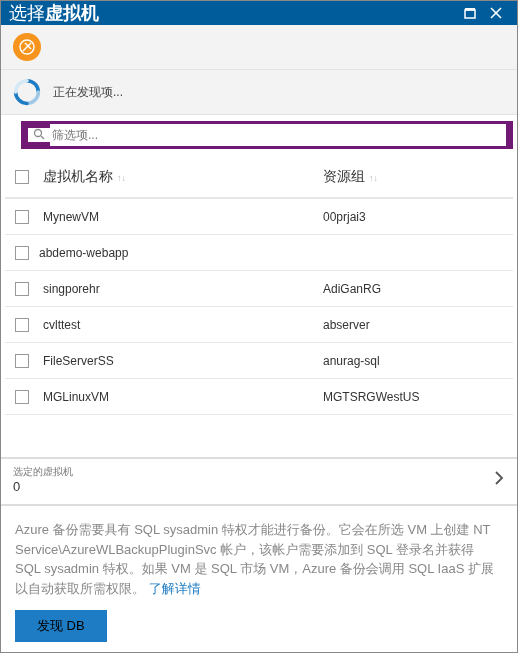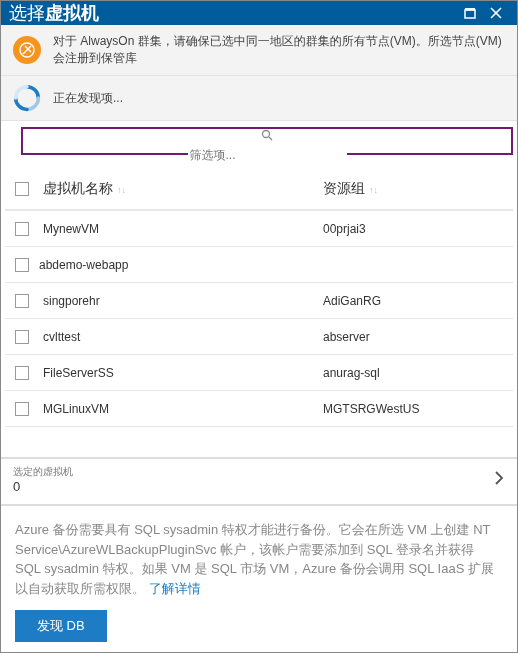--- a/index.html
+++ b/index.html
@@ -6,40 +6,40 @@
   body { font-family: "Segoe UI", Arial, sans-serif; font-size: 12px; background: #fff; width: 518px; height: 653px; border: 1px solid #888; overflow: hidden; display: flex; flex-direction: column; }
   .titlebar { background: #015c9c; color: #fff; display: flex; align-items: center; height: 24px; padding: 0 8px; }
   .titlebar .title { font-size: 18px; font-weight: 300; flex: 1; }
   .titlebar .title b { font-weight: 600; }
   .titlebar .icon-btn { width: 26px; height: 26px; display: flex; align-items: center; justify-content: center; color: #fff; cursor: pointer; font-size: 14px; }
   .info-row { display: flex; align-items: center; padding: 8px 12px; background: #f3f3f3; border-bottom: 1px solid #e3e3e3; color: #444; font-size: 12px; }
   .info-row .circle { width: 28px; height: 28px; border-radius: 50%; margin-right: 12px; flex-shrink: 0; display: flex; align-items: center; justify-content: center; }
   .circle.orange { background: #f7941d; }
   .spinner { width: 28px; height: 28px; margin-right: 12px; flex-shrink: 0; position: relative; }
   .spinner svg { width: 28px; height: 28px; }
-  .search-row { display: flex; align-items: center; border: 2px solid #701a75; margin: 6px 4px 0 20px; height: 28px; flex-direction: column; }
+  .search-row { display: flex; align-items: center; border: 7px solid #701a75; margin: 6px 4px 0 20px; height: 28px; }
   .search-row .sicon { width: 22px; text-align: center; color: #888; font-size: 13px; }
   .search-row input { flex: 1; border: none; outline: none; font-size: 12px; color: #888; padding: 4px 2px; }
-  .table-wrap { flex: 1; overflow-y: auto; margin: 14px 4px; }
+  .table-wrap { flex: 1; overflow-y: auto; margin: 8px 4px; }
   .thead, .trow { display: flex; align-items: center; }
   .thead { height: 42px; font-size: 14px; color: #333; border-bottom: 2px solid #e6e6e6; }
   .col-cb { width: 34px; display: flex; justify-content: center; }
   .col1 { flex: 1; padding-left: 4px; }
   .col2 { width: 190px; }
   .sort { color: #bbb; font-size: 9px; margin-left: 4px; }
   .trow { height: 36px; border-bottom: 1px solid #e6e6e6; font-size: 12px; color: #333; }
   .cb { width: 14px; height: 14px; border: 1px solid #999; background: #fff; cursor: pointer; }
   .selected-panel { border-top: 2px solid #ddd; padding: 6px 12px 10px 12px; display: flex; align-items: flex-start; }
   .selected-panel .label { color: #777; font-size: 10px; }
   .selected-panel .count { color: #333; font-size: 13px; }
   .chev { font-size: 20px; color: #555; margin-left: auto; cursor: pointer; padding-top: 4px; }
   .footer { border-top: 2px solid #ddd; padding: 14px 14px 10px 14px; }
   .footnote { font-size: 13px; color: #888; line-height: 1.5; }
   .footnote .link { color: #1e7cc4; cursor: pointer; }
-  .discover-btn { margin-top: 12px; background: #1e7cc4; color: #ffffff; border: none; padding: 7px 22px; font-size: 13px; cursor: pointer; }
+  .discover-btn { margin-top: 12px; background: #1e7cc4; color: #000000; border: none; padding: 7px 22px; font-size: 13px; cursor: pointer; }
 </style>
 </head>
 <body>
 
 <div class="titlebar">
   <div class="title">
     <span>选择</span><b>虚拟机</b>
   </div>
   <div class="icon-btn">
     <svg width="12" height="12" viewBox="0 0 12 12">
@@ -56,21 +56,20 @@
 </div>
 
 <div class="info-row">
   <div class="circle orange">
     <svg width="16" height="16" viewBox="0 0 16 16">
         <circle cx="8" cy="8" r="7" fill="none" stroke="#fff" stroke-width="1.4"></circle>
         <line x1="4" y1="12" x2="12" y2="4" stroke="#fff" stroke-width="1.4"></line>
         <line x1="6" y1="4" x2="12" y2="10" stroke="#fff" stroke-width="1.4"></line>
       </svg>
   </div>
-  <div>对于 AlwaysOn 群集，请确保已选中同一地区的群集的所有节点(VM)。所选节点(VM)会注册到保管库</div>
 </div>
 
 <div class="info-row">
   <div class="spinner">
     <svg viewBox="0 0 32 32">
         <path d="M16 3 A13 13 0 0 1 29 16" fill="none" stroke="#1e7cc4" stroke-width="4" stroke-linecap="round"></path>
         <path d="M29 16 A13 13 0 0 1 16 29" fill="none" stroke="#9ec8e6" stroke-width="4" stroke-linecap="round"></path>
         <path d="M16 29 A13 13 0 0 1 3 16" fill="none" stroke="#1e7cc4" stroke-width="4" stroke-linecap="round"></path>
         <path d="M3 16 A13 13 0 0 1 16 3" fill="none" stroke="#d4e8f6" stroke-width="4" stroke-linecap="round"></path>
       </svg>

